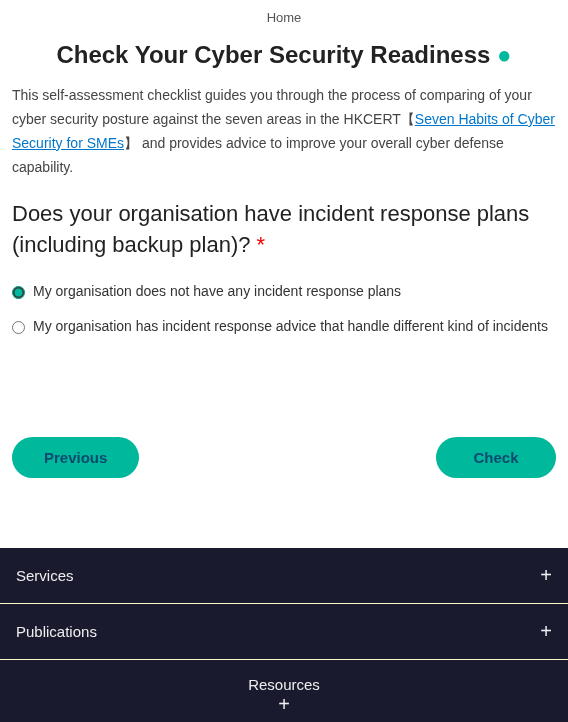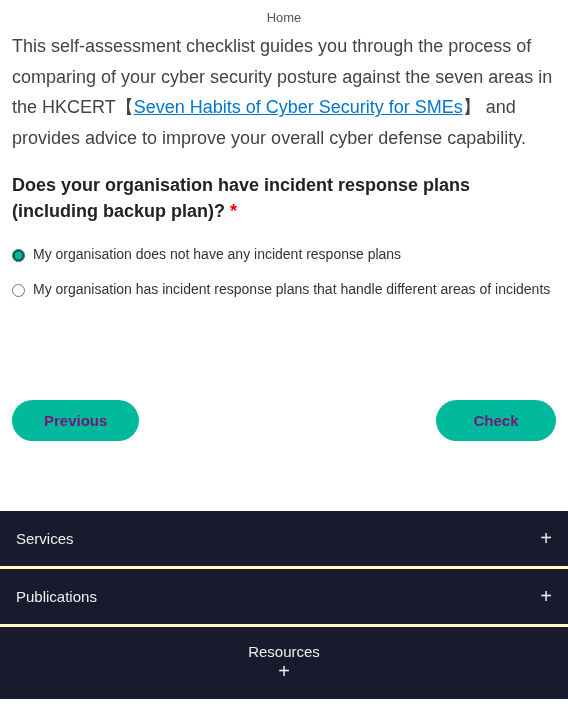--- a/index.html
+++ b/index.html
@@ -31,39 +31,39 @@
       padding: 8px 0 14px 0;
       line-height: 1.3;
     }
 
     .page-title .dot {
       color: #00b89c;
       font-size: 24px;
     }
 
     .description {
-      font-size: 18px;
+      font-size: 14px;
       line-height: 1.7;
       color: #444;
       margin-bottom: 20px;
     }
 
     .description a {
       color: #0077cc;
       text-decoration: underline;
     }
 
     .question-section {
       margin-top: 10px;
       margin-bottom: 30px;
     }
 
     .question-text {
-      font-size: 18px;
-      font-weight: 700;
+      font-size: 22px;
+      font-weight: 400;
       line-height: 1.4;
       color: #222;
       margin-bottom: 20px;
     }
 
     .question-text .required {
       color: #e00;
     }
 
     .radio-option {
@@ -85,21 +85,21 @@
 
     .nav-buttons {
       display: flex;
       justify-content: space-between;
       align-items: center;
       padding: 10px 0 20px 0;
     }
 
     .btn-prev, .btn-next {
       background: #00b89c;
-      color: #701a75;
+      color: #0c4a6e;
       border: none;
       border-radius: 25px;
       padding: 12px 32px;
       font-size: 15px;
       font-weight: bold;
       cursor: pointer;
       min-width: 120px;
       text-align: center;
     }
 
@@ -107,21 +107,21 @@
       background: #1a1a2e;
       color: #eee;
       margin-top: 30px;
     }
 
     .footer-item {
       display: flex;
       justify-content: space-between;
       align-items: center;
       padding: 16px 16px;
-      border-bottom: 3px solid #fef9c3;
+      border-bottom: 1px solid #fef9c3;
       cursor: pointer;
     }
 
     .footer-item:last-child {
       border-bottom: none;
       flex-direction: column;
     }
 
     .footer-item-label {
       font-size: 15px;
@@ -141,38 +141,42 @@
   </style>
 </head>
 <body>
 
 <div class="breadcrumb-bar">
   <span>Home</span>
 </div>
 
 <div class="main-content">
 
+  <h1 class="page-title">
+    <span>Check Your Cyber Security Readiness</span>
+    <span class="dot">●</span>
+  </h1>
 
   <p class="description">
     <span>This self-assessment checklist guides you through the process of comparing of your cyber security posture against the seven areas in the HKCERT【</span><a href="#">Seven Habits of Cyber Security for SMEs</a><span>】 and provides advice to improve your overall cyber defense capability.</span>
   </p>
 
   <div class="question-section">
     <div class="question-text">
       <span>Does your organisation have incident response plans (including backup plan)?</span><span class="required"> *</span>
     </div>
 
     <label class="radio-option">
       <input type="radio" name="incident_response" checked="" style="">
       <span>My organisation does not have any incident response plans</span>
     </label>
 
     <label class="radio-option">
       <input type="radio" name="incident_response" style="">
-      <span>My organisation has incident response plans that handle different areas of incidents</span>
+      <span>My organisation has incident response advice that handle different kind of incidents</span>
     </label>
   </div>
 
   <div class="spacer"></div>
 
   <div class="nav-buttons">
     <button class="btn-prev">Previous</button>
     <button class="btn-next">Check</button>
   </div>
 

